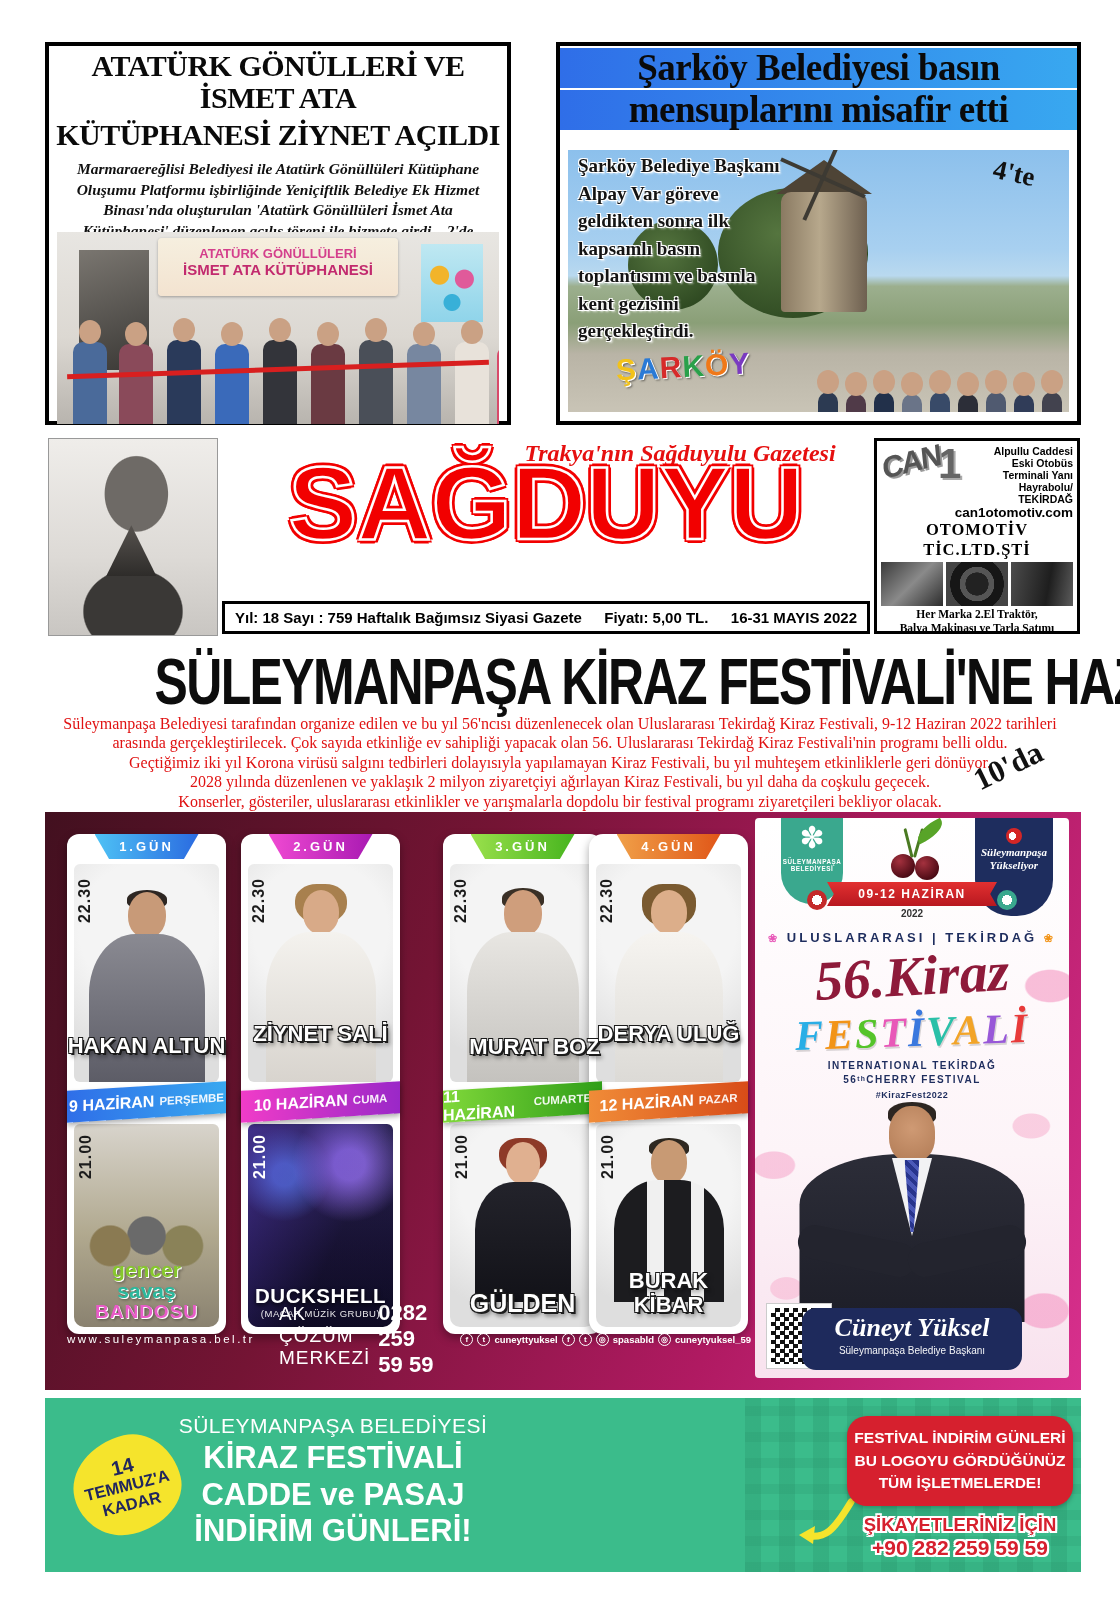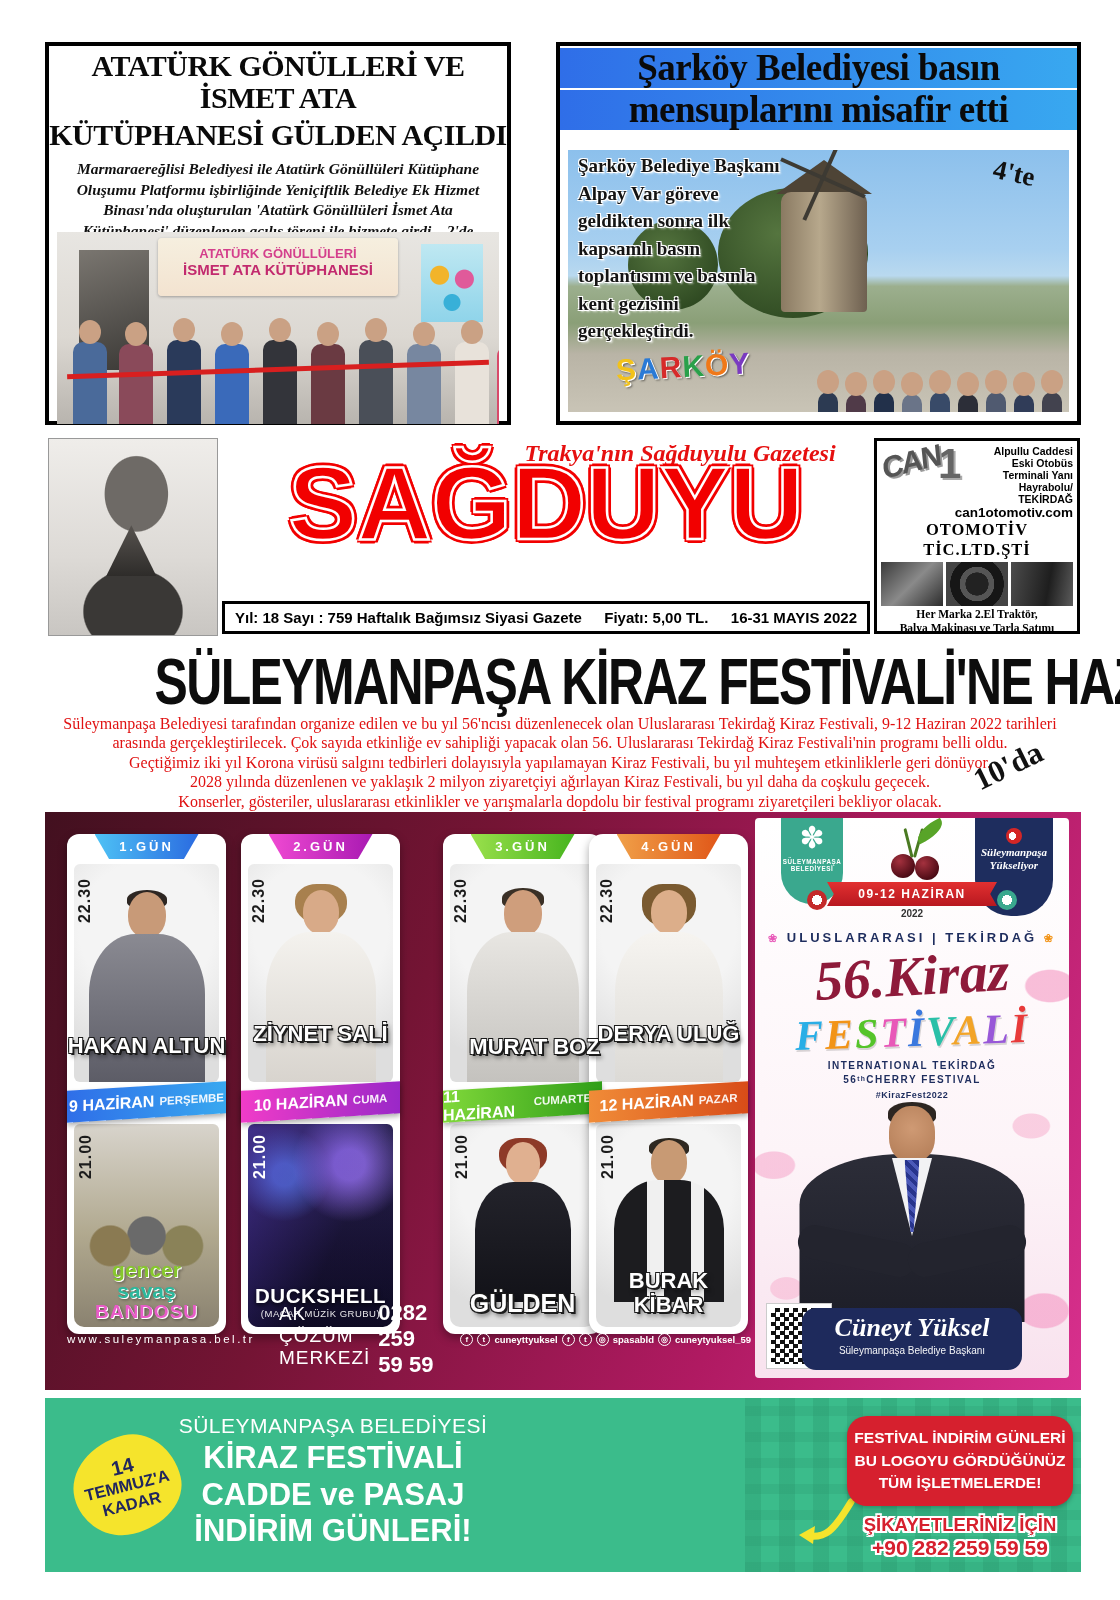--- a/index.html
+++ b/index.html
@@ -229,21 +229,21 @@
   .cp-p{font-weight:900;font-size:21px;}
   .yarrow{position:absolute;left:752px;top:100px;}
 </style>
 </head>
 <body>
 
 <div class="page">
 
   <section class="box art-left">
     <div class="hl l1">ATATÜRK GÖNÜLLERİ VE İSMET ATA</div>
-    <div class="hl l1">KÜTÜPHANESİ GÜLDEN AÇILDI</div>
+    <div class="hl l1">KÜTÜPHANESİ ZİYNET AÇILDI</div>
     <p class="lead1"><span>Marmaraereğlisi Belediyesi ile Atatürk Gönüllüleri Kütüphane Oluşumu Platformu işbirliğinde Yeniçiftlik Belediye Ek Hizmet Binası'nda oluşturulan 'Atatürk Gönüllüleri İsmet Ata Kütüphanesi' düzenlenen açılış töreni ile hizmete girdi.</span>&nbsp;&nbsp;&nbsp;<b>2'de</b></p>
     <div class="photo-area ph1" style="height:192px;">
       <div class="frame-dark" style="left:22px;top:18px;width:70px;height:120px;"></div>
       <div class="poster-kids" style="right:16px;top:12px;width:62px;height:78px;"></div>
       <div class="banner1">
         <div class="b1a">ATATÜRK GÖNÜLLÜLERİ</div>
         <div class="b1b">İSMET ATA KÜTÜPHANESİ</div>
       </div>
       <div class="person" style="left:16px;bottom:-8px;background:#4a6a9a;"></div>
       <div class="person" style="left:62px;bottom:-10px;background:#8a4a5a;"></div>

